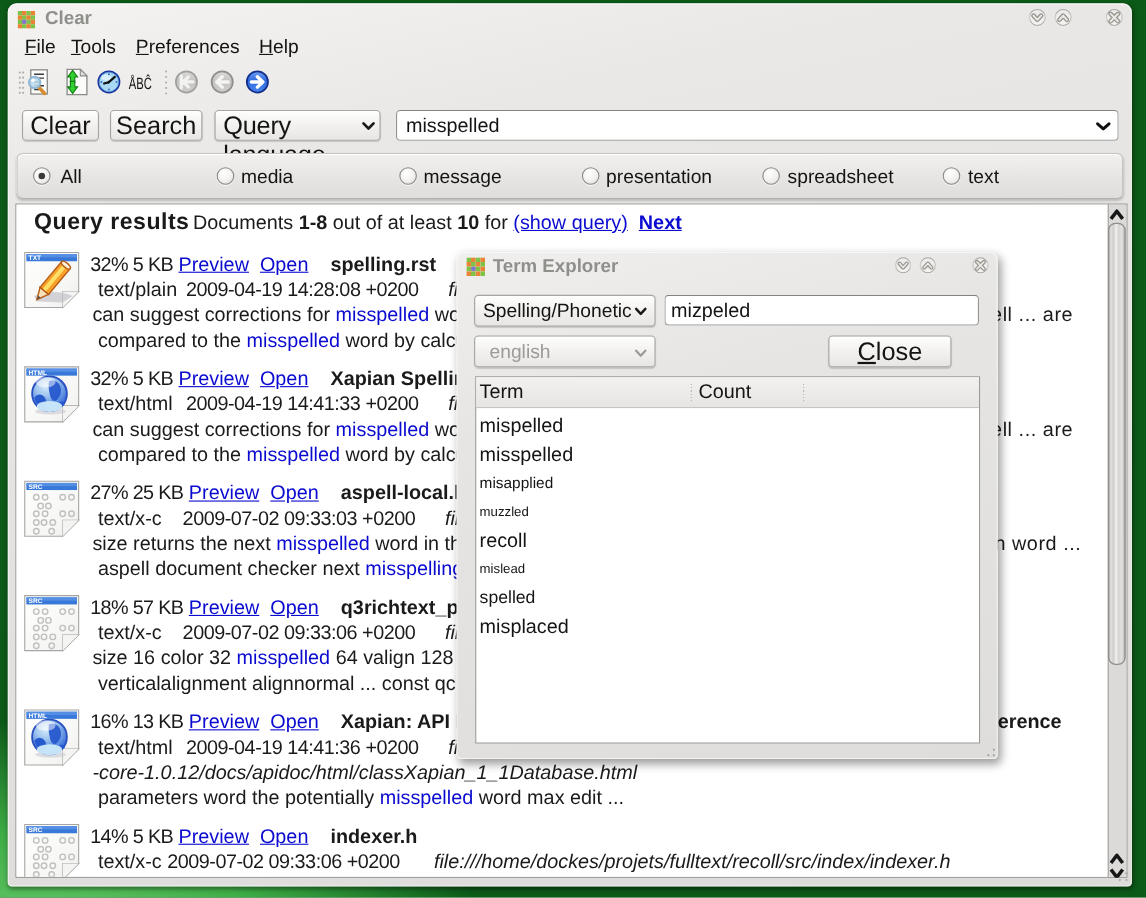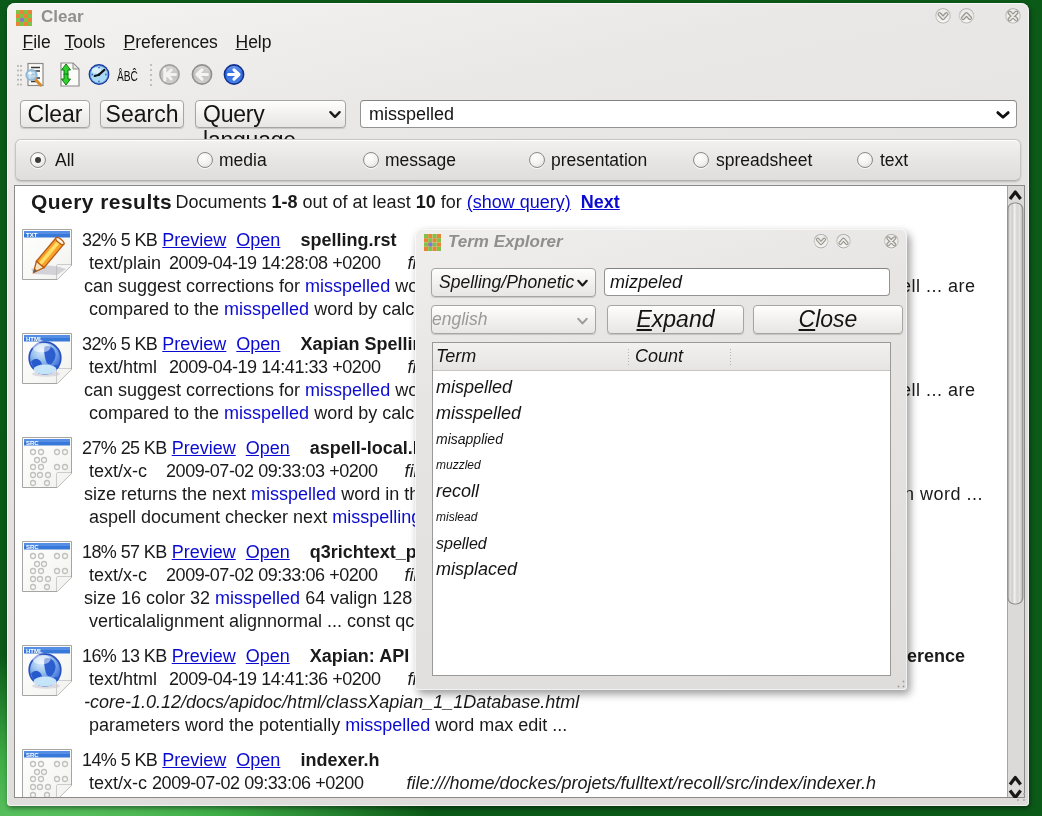--- a/index.html
+++ b/index.html
@@ -357,21 +357,21 @@
         <circle cx="36" cy="31" r="2.5"></circle>
         <circle cx="44" cy="31" r="2.5"></circle>
         <circle cx="12" cy="39" r="2.5"></circle>
         <circle cx="19" cy="39" r="2.5"></circle>
         <circle cx="27" cy="39" r="2.5"></circle>
         <circle cx="12" cy="47" r="2.5"></circle>
         <circle cx="26" cy="47" r="2.5"></circle>
       </g>
     </svg>
 <div class="abs rline" style="left:67px;top:563px"><span class="pct">14% 5 KB</span> <a>Preview</a>&nbsp; <a>Open</a>&nbsp;&nbsp;&nbsp; <b>indexer.h</b></div>
-<div class="abs rline" style="left:74px;top:586px">text/x-c <span class="date" style="margin-left:0px">2009-07-02 09:33:06 +0200</span>&nbsp;&nbsp;&nbsp;&nbsp;&nbsp;<span class="it" style="margin-left:18px">file:///home/dockes/projets/fulltext/recoll/src/index/indexer.h</span></div>
+<div class="abs rline" style="left:74px;top:586px">text/x-c <span class="date" style="margin-left:0px">2009-07-02 09:33:06 +0200</span>&nbsp;&nbsp;&nbsp;&nbsp;&nbsp;<span class="it" style="margin-left:6px">file:///home/dockes/projets/fulltext/recoll/src/index/indexer.h</span></div>
 <div class="abs rline" style="left:886px;top:89px"><span style="letter-spacing:0.5px">ell ... are</span></div>
 <div class="abs rline" style="left:886px;top:193px"><span style="letter-spacing:0.5px">ell ... are</span></div>
 <div class="abs rline" style="left:889px;top:297px"><span style="letter-spacing:0.5px">n word ...</span></div>
 <div class="abs rline" style="left:892px;top:459px"><b>erence</b></div>
 </div>
 <div class="abs" style="left:1007px;top:186px;width:17px;height:611px;background:#dbdad8;border-left:1px solid #a5a4a2"></div>
 <svg class="abs" style="left:1007px;top:186px" width="17" height="612" viewBox="0 0 17 612">
     <defs>
       <linearGradient id="thg" x1="0" y1="0" x2="1" y2="0">
         <stop offset="0" stop-color="#b9b8b6"></stop>
@@ -381,21 +381,21 @@
         <stop offset="0.62" stop-color="#d4d3d1"></stop>
         <stop offset="0.8" stop-color="#e4e3e1"></stop>
         <stop offset="1" stop-color="#b2b1af"></stop>
       </linearGradient>
     </defs>
     <path d="M3 13 L8.3 6 L13.6 13" fill="none" stroke="#161616" stroke-width="3.2" stroke-linejoin="round"></path>
     <rect x="0.8" y="17" width="15" height="401" rx="6.5" fill="url(#thg)" stroke="#8f8e8c" stroke-width="1.2"></rect>
     <path d="M3 598.5 L8.3 591.5 L13.6 598.5" fill="none" stroke="#161616" stroke-width="3.2" stroke-linejoin="round"></path>
     <path d="M3 604.5 L8.3 611.5 L13.6 604.5" fill="none" stroke="#161616" stroke-width="3.2" stroke-linejoin="round"></path>
   </svg>
-<div class="abs" id="dlg" style="left:415px;top:229px;width:492px;height:461px;z-index:40;border-radius:7px 7px 4px 4px;background:linear-gradient(165deg,#f0efed 0%,#e6e5e3 30%,#dedddb 100%);box-shadow: inset 0 0 0 1px rgba(255,255,255,0.6), 3px 4px 9px rgba(0,0,0,0.4); font-style: italic;">
+<div class="abs" id="dlg" style="left:415px;top:229px;width:492px;height:461px;z-index:40;border-radius:7px 7px 4px 4px;background:linear-gradient(165deg,#f0efed 0%,#e6e5e3 30%,#dedddb 100%);box-shadow: inset 0 0 0 1px rgba(255,255,255,0.6), 3px 4px 9px rgba(0,0,0,0.4);">
 <svg style="position:absolute;left:9px;top:5px;z-index:5" width="17" height="17" viewBox="0 0 17 17">
       <rect x="0.0" y="0.0" width="4.2" height="4.2" fill="#7fc248"></rect>
       <rect x="4.2" y="0.0" width="4.2" height="4.2" fill="#e98436"></rect>
       <rect x="8.5" y="0.0" width="4.2" height="4.2" fill="#7fc248"></rect>
       <rect x="12.8" y="0.0" width="4.2" height="4.2" fill="#e98436"></rect>
       <rect x="0.0" y="4.2" width="4.2" height="4.2" fill="#e98436"></rect>
       <rect x="4.2" y="4.2" width="4.2" height="4.2" fill="#7fc248"></rect>
       <rect x="8.5" y="4.2" width="4.2" height="4.2" fill="#e98436"></rect>
       <rect x="12.8" y="4.2" width="4.2" height="4.2" fill="#7fc248"></rect>
       <rect x="0.0" y="8.5" width="4.2" height="4.2" fill="#7fc248"></rect>
@@ -420,25 +420,24 @@
       <path d="M 34.236 10.204 L 37.5 6.6000000000000005 L 40.764 10.204" fill="none" stroke="#eceae7" stroke-width="1.53" stroke-linecap="round" stroke-linejoin="round"></path>
       <circle cx="85.3" cy="8.3" r="6.8" fill="url(#btng)" stroke="#aaa9a6" stroke-width="1.1"></circle>
       <circle cx="85.3" cy="9.100000000000001" r="6.8" fill="none" stroke="#ffffff" stroke-width="0.8" opacity="0.6"></circle>
       <path d="M 82.172 5.172000000000001 L 88.428 11.428 M 82.172 11.428 L 88.428 5.172000000000001" fill="none" stroke="#98978f" stroke-width="3.74" stroke-linecap="round"></path>
       <path d="M 82.172 5.172000000000001 L 88.428 11.428 M 82.172 11.428 L 88.428 5.172000000000001" fill="none" stroke="#eceae7" stroke-width="1.53" stroke-linecap="round"></path>
     </svg>
     <div class="abs btn" style="left:16px;top:39px;width:165px;height:29px;line-height:27px;text-align:left;padding-left:7px;font-size:17.5px">Spelling/Phonetic<svg class="abs" style="right:6px;top:10px" width="13" height="9" viewBox="0 0 13 9">
         <path d="M 2.3 1.7999999999999998 L 6.5 6.4 L 10.7 1.7999999999999998" fill="none" stroke="#1a1a1a" stroke-width="2.2" stroke-linecap="round" stroke-linejoin="round"></path>
       </svg></div>
     <div class="abs inp" style="left:189px;top:39px;width:286px;height:28px;line-height:26px;padding-left:5px">mizpeled</div>
-    <div class="abs btn" style="left:16px;top:76px;width:165px;height:29px;line-height:27px;text-align:left;color:#9b9a98;font-size:17.5px">english<svg class="abs" style="right:6px;top:11px" width="13" height="9" viewBox="0 0 13 9">
+    <div class="abs btn" style="left:16px;top:76px;width:165px;height:29px;line-height:27px;text-align:left;padding-left:13px;color:#9b9a98;font-size:17.5px">english<svg class="abs" style="right:6px;top:11px" width="13" height="9" viewBox="0 0 13 9">
         <path d="M 2.3 1.7999999999999998 L 6.5 6.4 L 10.7 1.7999999999999998" fill="none" stroke="#9b9a98" stroke-width="2" stroke-linecap="round" stroke-linejoin="round"></path>
       </svg></div>
-    <div class="abs btn" style="left:192px;top:76px;width:137px;height:29px;line-height:27px"><u>E</u>xpand</div>
-    <div class="abs btn" style="left:338px;top:76px;width:150px;height:29px;line-height:27px"><u>C</u>lose</div>
+    <div class="abs btn" style="left:338px;top:76px;width:112px;height:29px;line-height:27px"><u>C</u>lose</div>
     <div class="abs" style="left:17px;top:113px;width:459px;height:334px;background:#fff;border:1px solid #9a9998"></div>
     <div class="abs" style="left:18px;top:114px;width:457px;height:28px;background:linear-gradient(#f2f1ef,#e6e5e3);border-bottom:1px solid #c6c5c3"></div>
     <div class="abs" style="left:21px;top:117px;font-size:18px;color:#141414">Term</div>
     <div class="abs" style="left:220px;top:117px;font-size:18px;color:#141414">Count</div>
     <div class="abs" style="left:213px;top:120px;width:1px;height:16px;background:repeating-linear-gradient(#b5b4b2 0 1px, transparent 1px 3px)"></div>
     <div class="abs" style="left:315px;top:120px;width:1px;height:16px;background:repeating-linear-gradient(#b5b4b2 0 1px, transparent 1px 3px)"></div>
     <div class="abs" style="left:21px;top:147px;font-size:18px;color:#141414;height:23px;line-height:23px">mispelled</div>
     <div class="abs" style="left:21px;top:173px;font-size:18px;color:#141414;height:23px;line-height:23px">misspelled</div>
     <div class="abs" style="left:21px;top:199px;font-size:14px;color:#141414;height:23px;line-height:23px">misapplied</div>
     <div class="abs" style="left:21px;top:225px;font-size:12px;color:#141414;height:23px;line-height:23px">muzzled</div>

